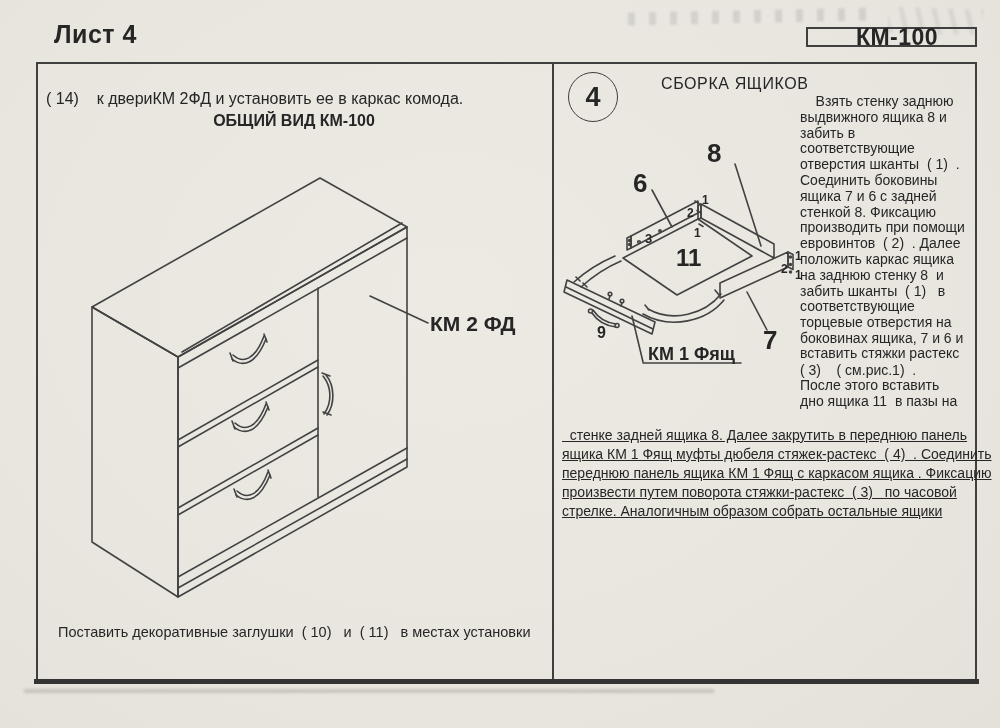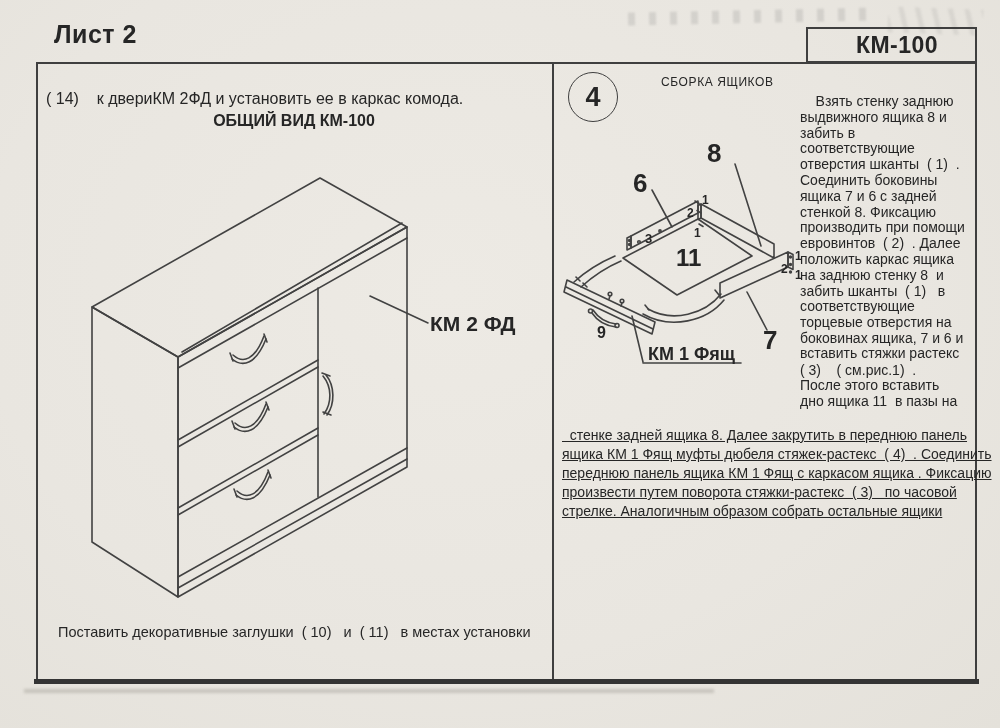--- a/index.html
+++ b/index.html
@@ -4,31 +4,31 @@
 <style>
   html,body{margin:0;padding:0;background:#dcdad5;}
   #page{position:relative;width:1000px;height:728px;overflow:hidden;
         background:#e9e6e0;
         background-image:radial-gradient(ellipse at 45% 40%, #edeae4 0%, #e9e6e0 60%, #e4e1da 100%);
         font-family:"Liberation Sans",sans-serif;color:#262626;}
   .abs{position:absolute;}
   .t{white-space:pre;}
   .box{border:2px solid #3f3f3f;box-sizing:border-box;background:transparent;}
   #sheet-label{left:54px;top:20px;font-size:25px;font-weight:bold;letter-spacing:.5px;}
-  #model-box{left:806px;top:27px;width:171px;height:36px;display:flex;align-items:center;justify-content:center;padding-left:11px;}
+  #model-box{left:806px;top:27px;width:171px;height:20px;display:flex;align-items:center;justify-content:center;padding-left:11px;}
   #model-label{font-size:23px;font-weight:bold;letter-spacing:.5px;}
   #main-box{left:36px;top:62px;width:941px;height:622px;}
   #bottom-bar{left:34px;top:679px;width:945px;height:5px;background:#343434;}
   #panel-divider{left:552px;top:62px;width:2px;height:620px;background:#3f3f3f;}
   .intro-line{left:46px;font-size:16px;line-height:22px;}
   #lp-title{left:38px;top:112px;width:512px;text-align:center;font-size:16px;font-weight:bold;}
   .footer-line{left:58px;font-size:14.5px;line-height:18px;}
   #step-circle{left:568px;top:72px;width:50px;height:50px;border:1.7px solid #3f3f3f;border-radius:50%;
     display:flex;align-items:center;justify-content:center;font-size:27px;font-weight:bold;box-sizing:border-box;}
-  #rp-title{left:661px;top:75px;font-size:12px;letter-spacing:.6px;}
+  #rp-title{left:661px;top:75px;font-size:16px;letter-spacing:.6px;}
   .col-line{left:800px;width:176px;font-size:14px;line-height:15.8px;}
   .bot-line{left:562px;width:412px;font-size:14px;line-height:19px;text-decoration:underline;}
   svg{overflow:visible;}
   svg path,svg circle{stroke:#424242;fill:none;stroke-width:1.6;stroke-linejoin:round;stroke-linecap:round;}
   svg text{fill:#262626;stroke:none;font-family:"Liberation Sans",sans-serif;}
   .smudge{filter:blur(1.2px);opacity:.55;}
   #smudge1{left:628px;top:10px;width:250px;height:13px;transform:rotate(-1.2deg);
     background:repeating-linear-gradient(90deg,rgba(105,105,105,.30) 0 7px,transparent 7px 21px);}
   #smudge2{left:888px;top:8px;width:95px;height:26px;transform:rotate(2deg);
     background:repeating-linear-gradient(75deg,rgba(110,110,110,.22) 0 5px,transparent 5px 16px);}
@@ -36,21 +36,21 @@
 </style>
 </head>
 <body>
 
 <div id="page">
 
   <div class="abs smudge" id="smudge1"></div>
   <div class="abs smudge" id="smudge2"></div>
   <div class="abs" id="scan-shadow"></div>
 
-  <div class="abs t" id="sheet-label">Лист 2</div>
+  <div class="abs t" id="sheet-label">Лист 4</div>
   <div class="abs box" id="model-box">
     <span id="model-label">КМ-100</span>
   </div>
 
   <div class="abs box" id="main-box"></div>
   <div class="abs" id="panel-divider"></div>
   <div class="abs" id="bottom-bar"></div>
 
   <div class="abs t intro-line" style="top:88px">( 14)    к двериКМ 2ФД и установить ее в каркас комода.</div>
   <div class="abs t" id="lp-title">ОБЩИЙ ВИД КМ-100</div>

